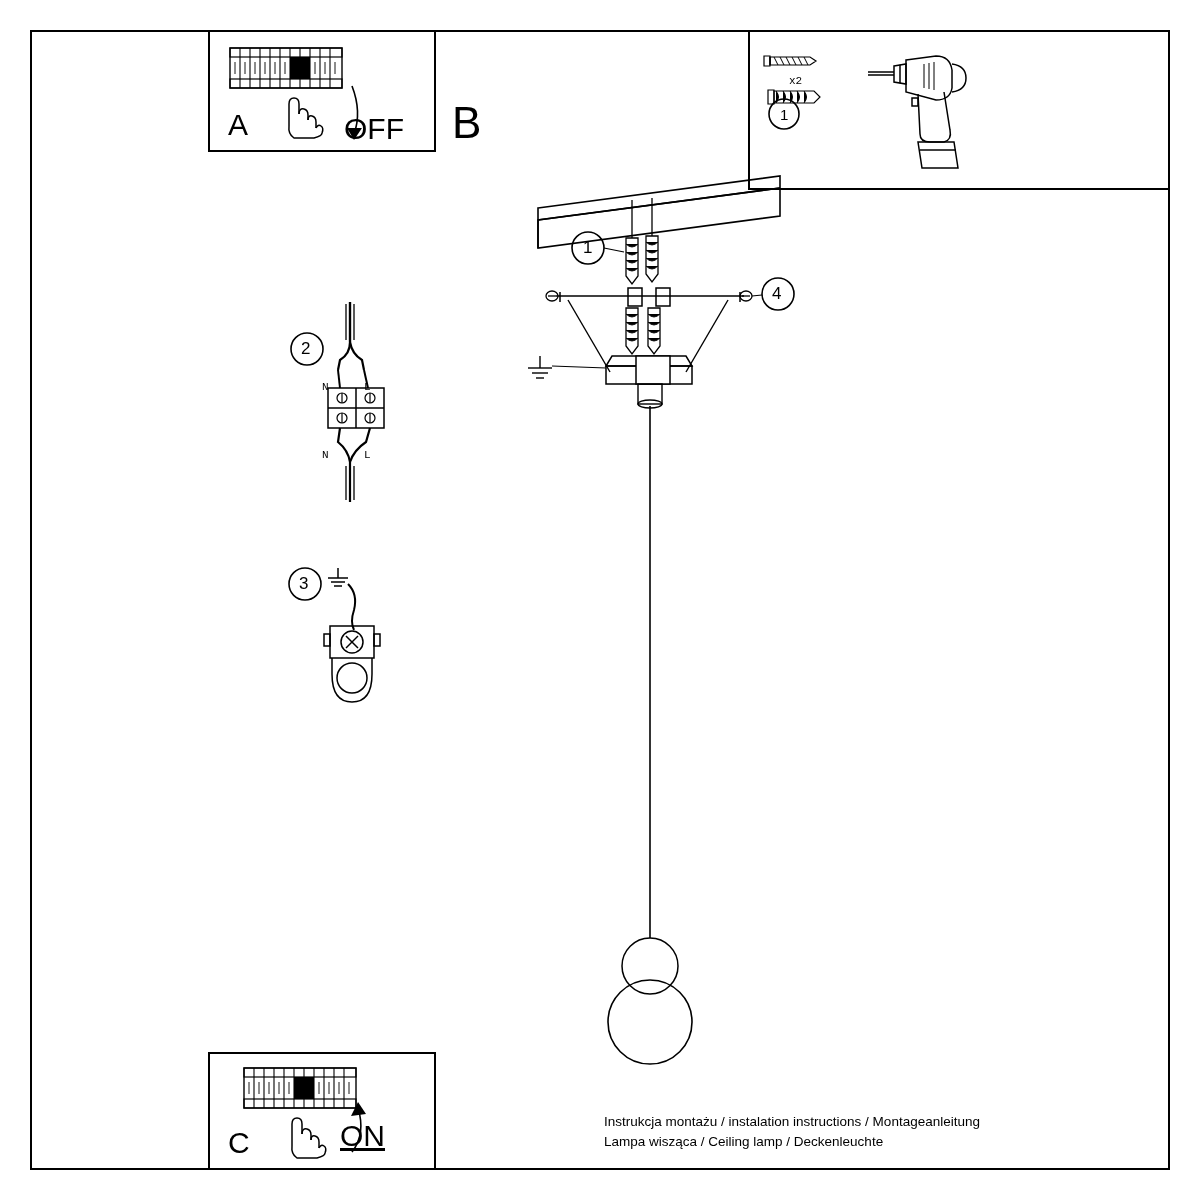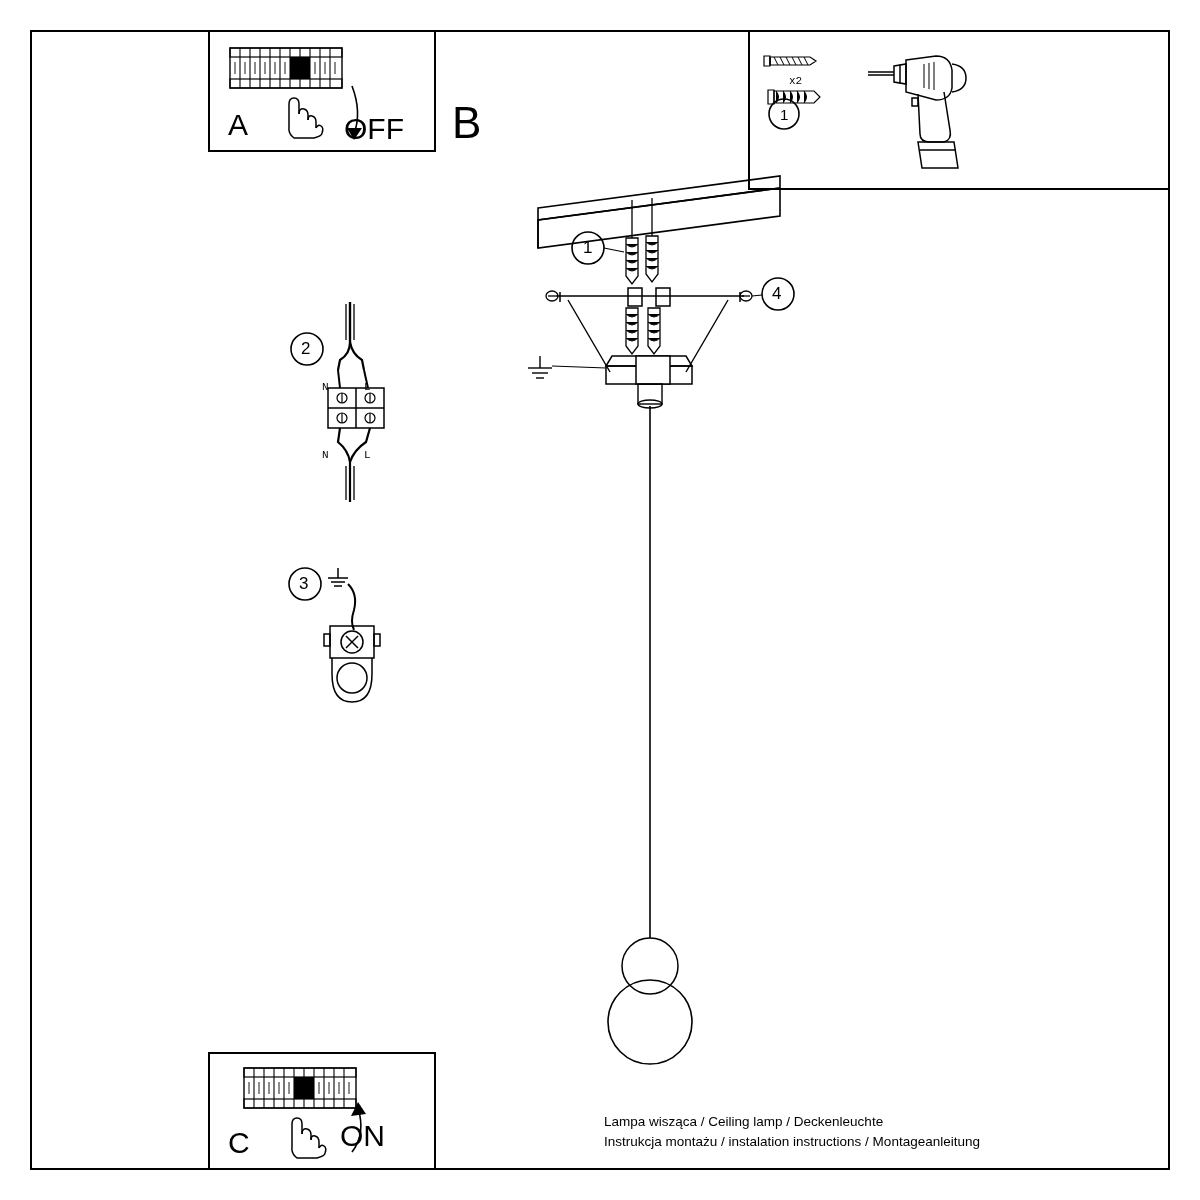--- a/index.html
+++ b/index.html
@@ -400,21 +400,21 @@
 
     </svg>
   </div>
 
   <div class="smalltext" style="left:583px; top:239px; font-size:17px;">1</div>
 
   <div class="smalltext" style="left:772px; top:285px; font-size:17px;">4</div>
 
   <div class="panel panel-c"></div>
   <div class="letter" style="left:228px; top:1128px;">C</div>
-  <div class="word" style="left:340px; top:1121px;">ON</div>
+  <div class="word" style="left:340px; top:1121px;text-decoration:underline;">ON</div>
 
   <div class="abs" style="left:240px; top:1062px;">
     <svg width="190" height="100" viewBox="0 0 190 100">
       <rect x="4" y="6" width="112" height="40" class="no-fill" stroke-width="1.4"></rect>
       <rect x="4" y="6" width="112" height="9" class="no-fill" stroke-width="1.2"></rect>
       <rect x="4" y="37" width="112" height="9" class="no-fill" stroke-width="1.2"></rect>
       <g stroke="#000" stroke-width="1.1" fill="none">
         <line x1="14" y1="6" x2="14" y2="46"></line>
         <line x1="24" y1="6" x2="24" y2="46"></line>
         <line x1="34" y1="6" x2="34" y2="46"></line>
@@ -449,17 +449,17 @@
       </g>
 
       <g class="no-fill" stroke-width="1.6">
         <path d="M112 90 Q126 72 118 46"></path>
       </g>
       <polygon points="118,40 111,54 126,52" fill="#000"></polygon>
     </svg>
   </div>
 
   <div class="footer">
+    <div>Instrukcja montażu / instalation instructions / Montageanleitung</div>
     <div>Lampa wisząca / Ceiling lamp / Deckenleuchte</div>
-    <div>Instrukcja montażu / instalation instructions / Montageanleitung</div>
   </div>
 
 </div>
 
 </body></html>

